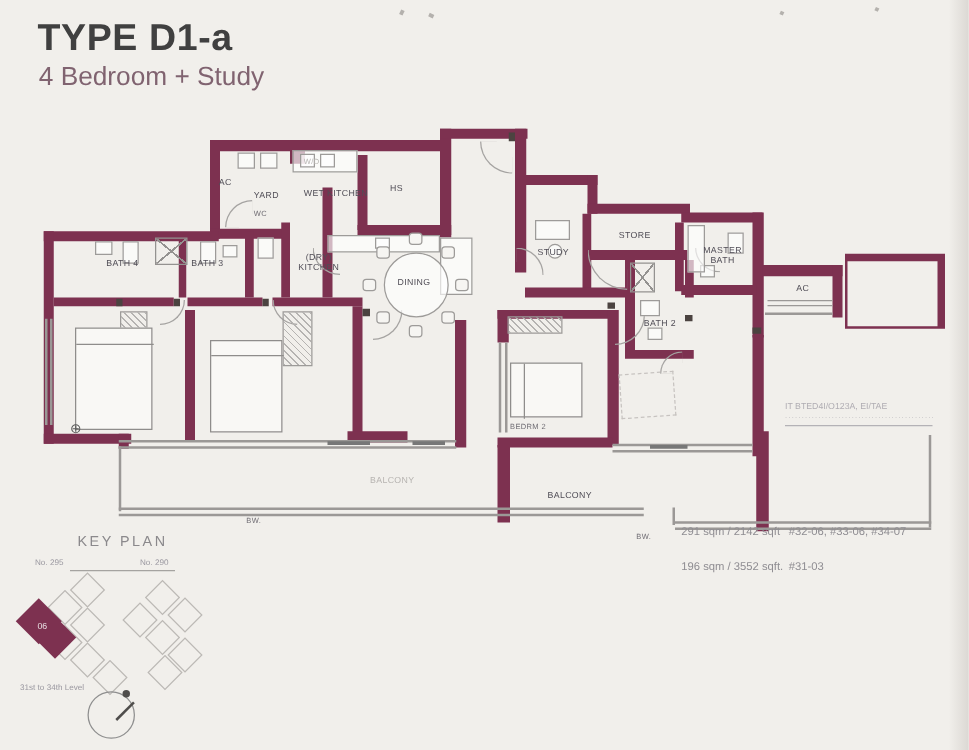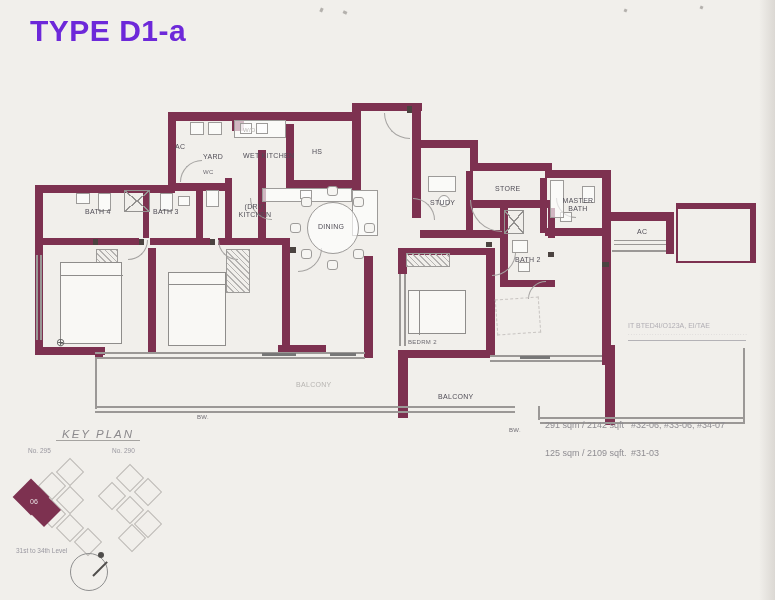--- a/index.html
+++ b/index.html
@@ -1,20 +1,20 @@
 <!DOCTYPE html>
 <html><head>
 <meta charset="utf-8">
 <style>
   html,body{margin:0;padding:0;}
   body{width:775px;height:600px;overflow:hidden;background:#f1efeb;font-family:"Liberation Sans",sans-serif;}
   .page{position:relative;width:775px;height:600px;background:#f1efeb;}
   .page::after{content:"";position:absolute;top:0;right:0;width:16px;height:600px;
     background:linear-gradient(90deg,rgba(0,0,0,0),rgba(120,112,104,.18));pointer-events:none;}
-  .title{position:absolute;left:30px;top:14px;font-size:30px;font-weight:bold;color:#6d28d9;letter-spacing:.5px;}
+  .title{position:absolute;left:30px;top:14px;font-size:30px;font-weight:bold;color:#404040;letter-spacing:.5px;}
   .subtitle{position:absolute;left:31px;top:50px;font-size:21px;color:#806370;}
   
   .w{position:absolute;background:#7d3150;}
   
   .g{position:absolute;background:#9b9896;}
   
   .f{position:absolute;border:1px solid #9d9b99;background:rgba(255,255,255,.65);box-sizing:border-box;}
   .round{border-radius:50%;}
   .lbl{position:absolute;font-size:7px;color:#504d56;letter-spacing:.3px;white-space:nowrap;}
   .lbl.tiny{font-size:6px;color:#6e6b72;}
@@ -31,31 +31,32 @@
     linear-gradient(to top right,transparent calc(50% - .7px),#949290 calc(50% - .7px),#949290 calc(50% + .7px),transparent calc(50% + .7px)),
     linear-gradient(to bottom right,transparent calc(50% - .7px),#949290 calc(50% - .7px),#949290 calc(50% + .7px),transparent calc(50% + .7px));}
   .tick{position:absolute;background:#4b4340;}
   .bed{position:absolute;border:1px solid #8f8d8b;background:#f9f8f5;box-sizing:border-box;}
   .bed>div{position:absolute;background:#8f8d8b;}
   .chair{position:absolute;width:11px;height:10px;border:1px solid #9d9b99;border-radius:3px;background:#f6f5f2;box-sizing:border-box;}
   .kb{position:absolute;width:20px;height:20px;border:1px solid #bcb9b5;transform:rotate(45deg);box-sizing:border-box;}
   .kunit{position:absolute;background:#7d3150;transform:rotate(45deg);}
   .stamp{position:absolute;color:#9a97a0;filter:blur(.6px);opacity:.75;white-space:nowrap;}
   .area-txt{position:absolute;font-size:9px;color:#8f8d92;white-space:nowrap;}
-  .kp-title{position:absolute;font-size:11.5px;color:#8b898c;letter-spacing:2px;border-bottom:1px solid #a5a3a0;padding:0 6px 0 6px;font-style:italic;}
+  .kp-title{position:absolute;font-size:11.5px;color:#8b898c;letter-spacing:2px;border-bottom:1px solid #a5a3a0;padding:0 6px 16px 6px;}
   .kp-sub{position:absolute;font-size:6.5px;color:#9a98a0;white-space:nowrap;}
   .speck{position:absolute;background:#b4b1ad;transform:rotate(25deg);}
   .sketch{position:absolute;border:1px dashed #c3bfbc;transform:rotate(-4deg);opacity:.9;}
 </style>
 </head>
 <body>
 
 <div class="page">
 
   <div class="title">TYPE D1-a</div>
+  <div class="subtitle">4 Bedroom + Study</div>
 
   <div class="speck" style="left:320px;top:8px;width:3px;height:4px;"></div>
   <div class="speck" style="left:343px;top:11px;width:4px;height:3px;"></div>
   <div class="speck" style="left:624px;top:9px;width:3px;height:3px;"></div>
   <div class="speck" style="left:700px;top:6px;width:3px;height:3px;"></div>
 
   <div>
 
     <div class="w" style="left:168px;top:112px;width:190px;height:9px;"></div>
     <div class="w" style="left:168px;top:112px;width:8px;height:79px;"></div>
@@ -236,21 +237,21 @@
     <div class="lbl tiny" style="left:509px;top:427px;">BW.</div>
   </div>
 
   <div class="stamp" style="left:628px;top:322px;font-size:7px;">IT BTED4I/O123A, EI/TAE</div>
   <div class="stamp" style="left:628px;top:331px;font-size:5px;letter-spacing:1px;">·············································</div>
   <div class="g" style="left:628px;top:340px;width:118px;height:1px;background:#b4b2b6;"></div>
 
   <div>
     <div class="area-txt" style="left:545px;top:420px;">291 sqm / 2142 sqft</div>
     <div class="area-txt" style="left:631px;top:420px;">#32-06, #33-06, #34-07</div>
-    <div class="area-txt" style="left:545px;top:448px;">125 sqm / 2109 sqft.</div>
+    <div class="area-txt" style="left:545px;top:448px;">196 sqm / 3552 sqft.</div>
     <div class="area-txt" style="left:631px;top:448px;">#31-03</div>
   </div>
 
   <div>
     <div class="kp-title" style="left:56px;top:428px;">KEY PLAN</div>
     <div class="kp-sub" style="left:28px;top:447px;">No. 295</div>
     <div class="kp-sub" style="left:112px;top:447px;">No. 290</div>
 
     <div class="kb" style="left:60px;top:462px;"></div>
     <div class="kb" style="left:42px;top:476px;"></div>

